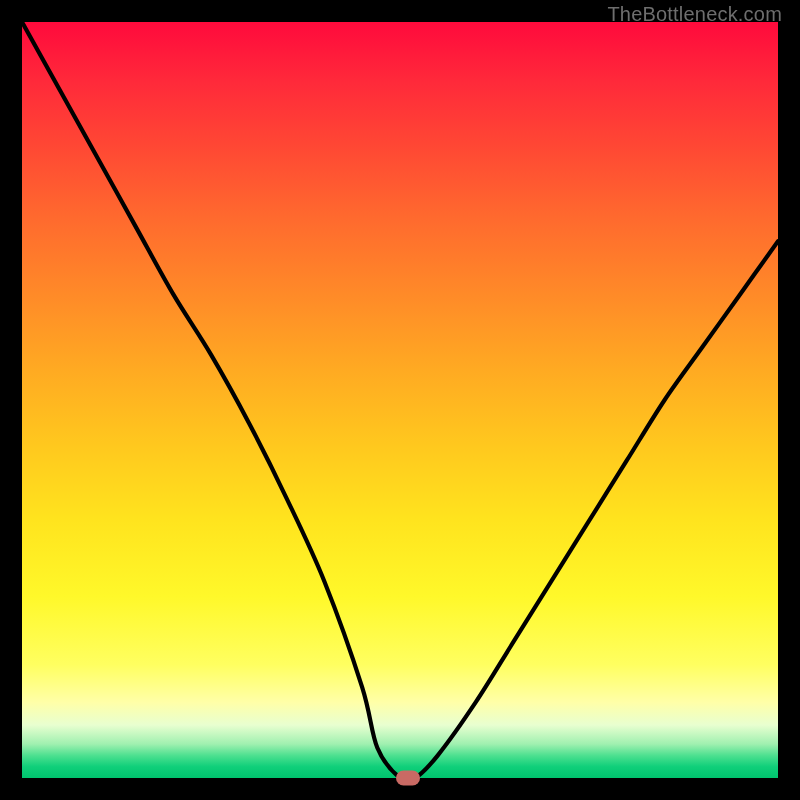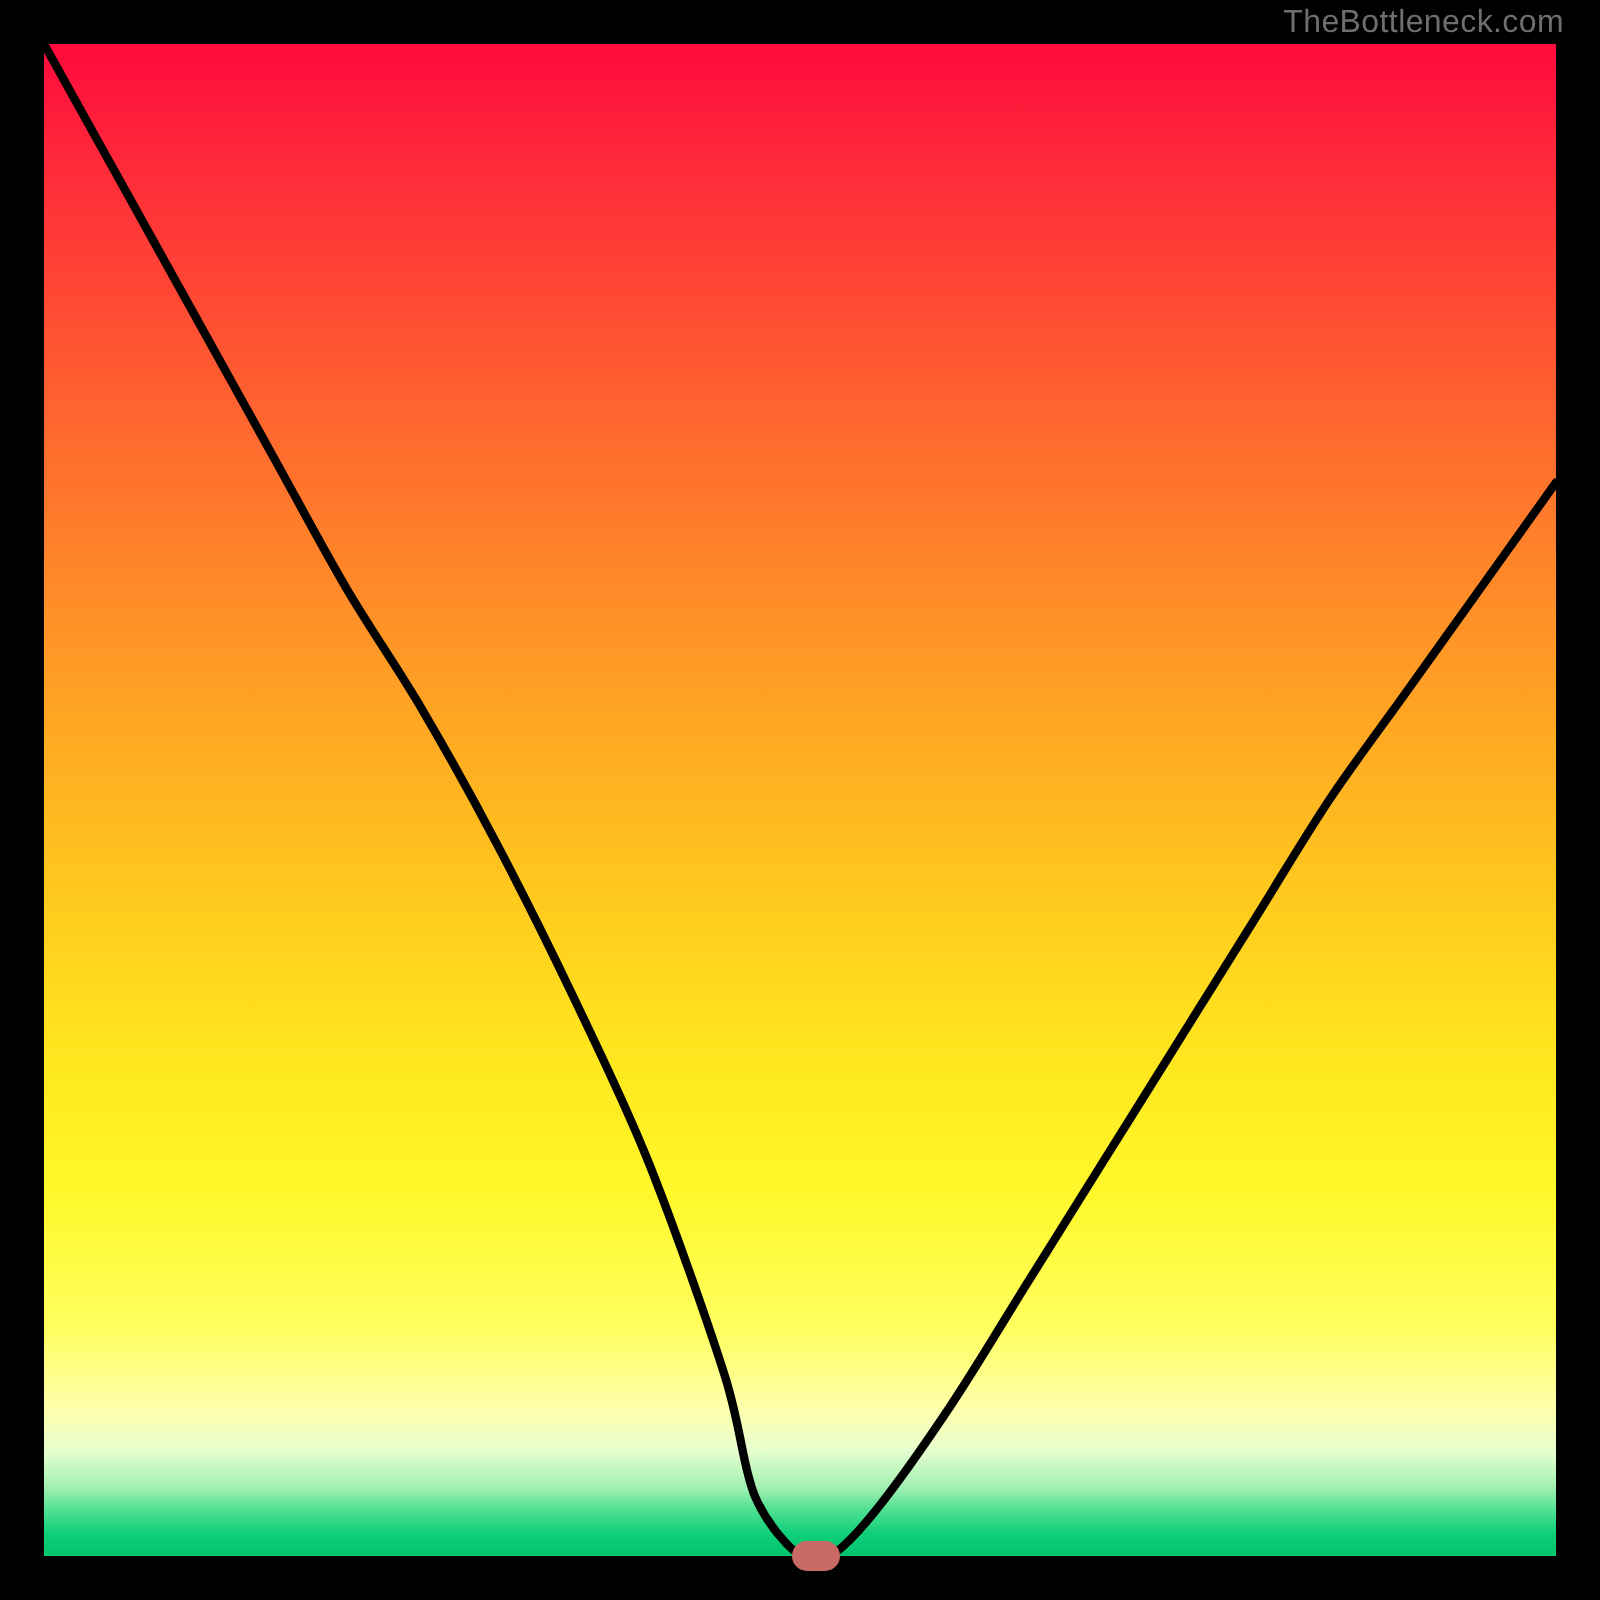--- a/index.html
+++ b/index.html
@@ -55,21 +55,21 @@
     height: 15px;
     border-radius: 8px;
     background: #c96a64;
     transform: translate(-50%, -50%);
   }
   .attribution {
     position: absolute;
     top: 3px;
     right: 18px;
     color: #6e6e6e;
-    font-size: 16px;
+    font-size: 20px;
     letter-spacing: 0.2px;
     font-weight: 400;
   }
 </style>
 </head>
 <body>
 
 <div class="chart-container">
 
   <div class="plot-area">

